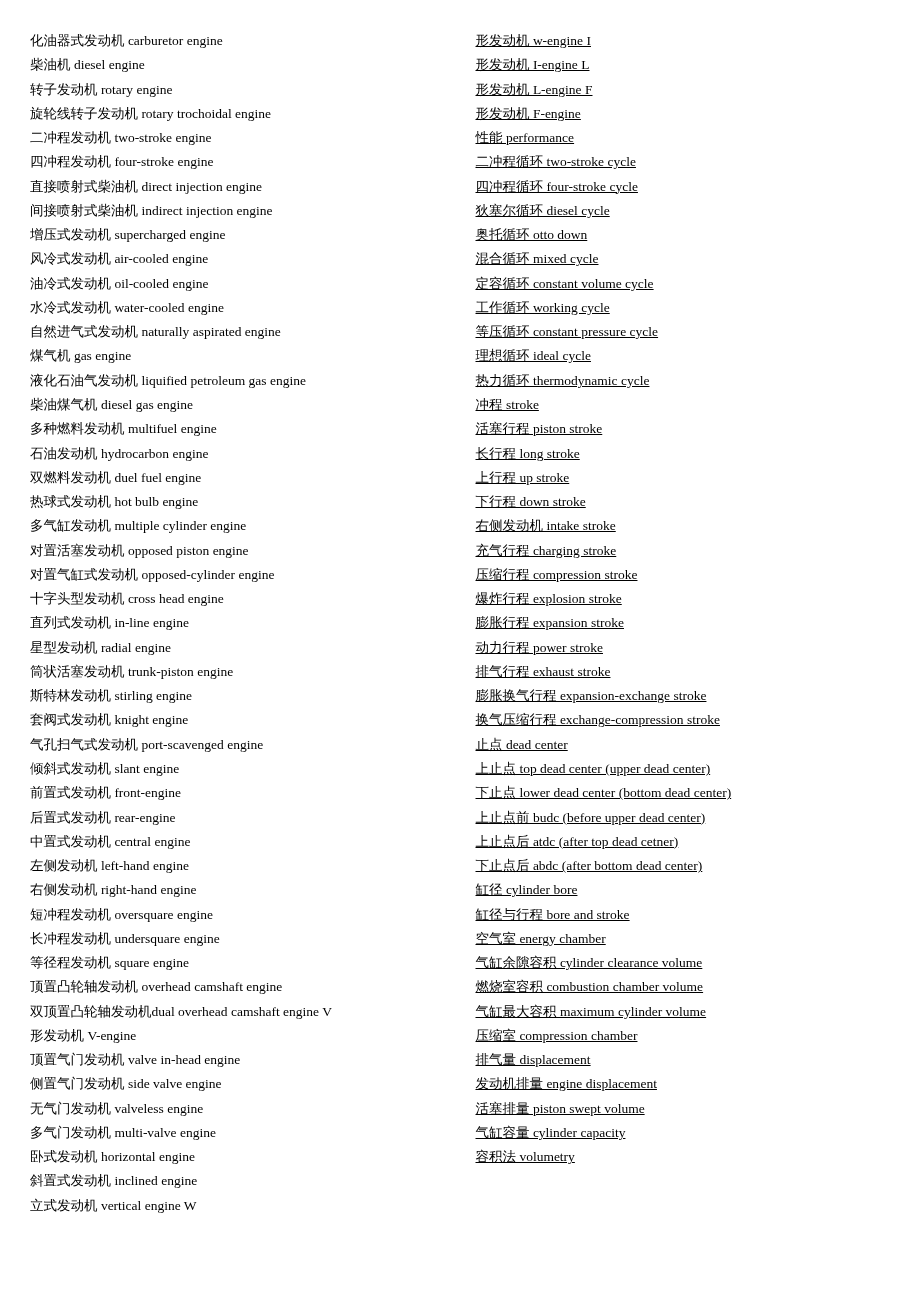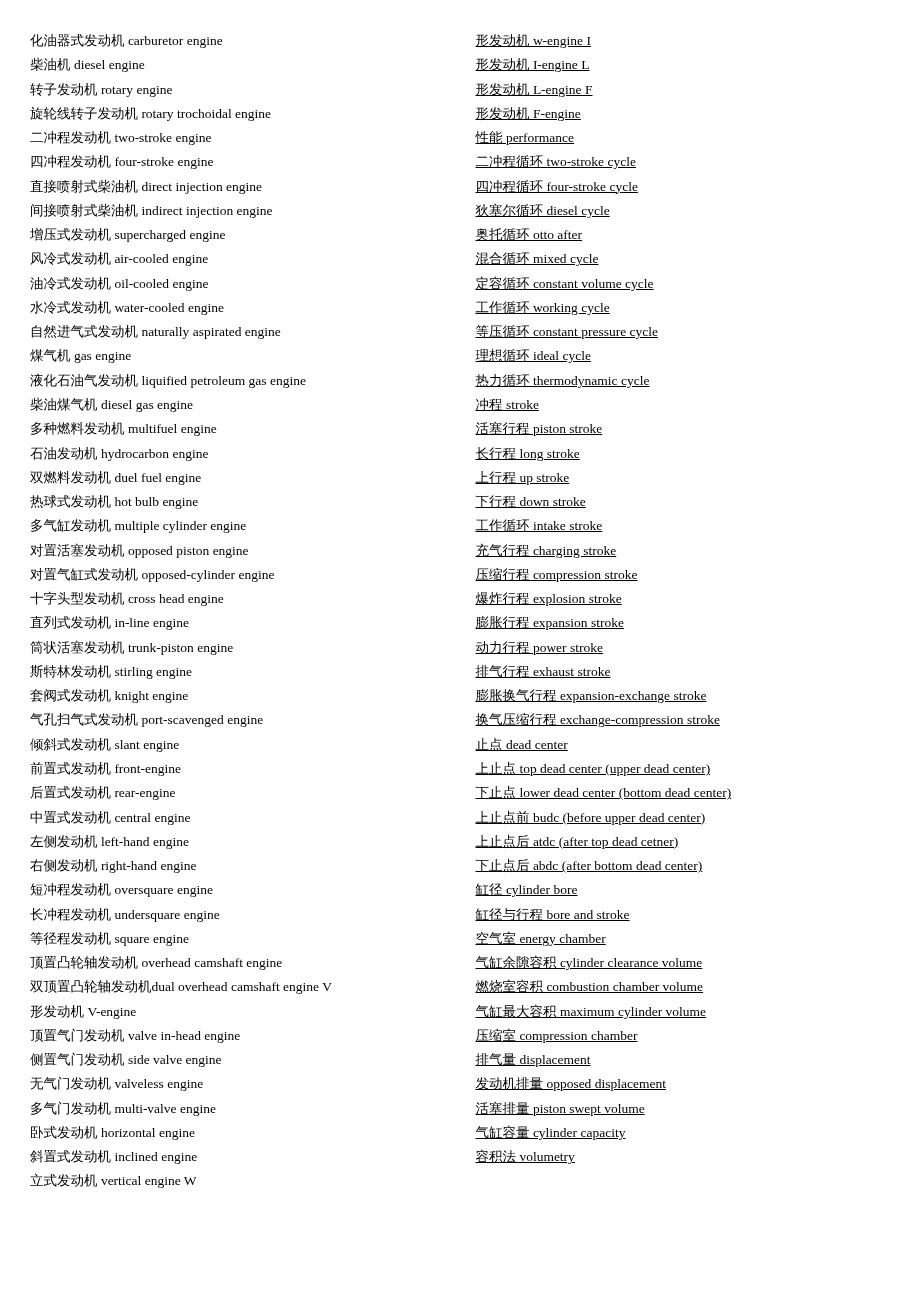--- a/index.html
+++ b/index.html
@@ -58,20 +58,21 @@
       <div class="entry">柴油煤气机 diesel gas engine</div>
       <div class="entry">多种燃料发动机 multifuel engine</div>
       <div class="entry">石油发动机 hydrocarbon engine</div>
       <div class="entry">双燃料发动机 duel fuel engine</div>
       <div class="entry">热球式发动机 hot bulb engine</div>
       <div class="entry">多气缸发动机 multiple cylinder engine</div>
       <div class="entry">对置活塞发动机 opposed piston engine</div>
       <div class="entry">对置气缸式发动机 opposed-cylinder engine</div>
       <div class="entry">十字头型发动机 cross head engine</div>
       <div class="entry">直列式发动机 in-line engine</div>
+      <div class="entry">星型发动机 radial engine</div>
       <div class="entry">筒状活塞发动机 trunk-piston engine</div>
       <div class="entry">斯特林发动机 stirling engine</div>
       <div class="entry">套阀式发动机 knight engine</div>
       <div class="entry">气孔扫气式发动机 port-scavenged engine</div>
       <div class="entry">倾斜式发动机 slant engine</div>
       <div class="entry">前置式发动机 front-engine</div>
       <div class="entry">后置式发动机 rear-engine</div>
       <div class="entry">中置式发动机 central engine</div>
       <div class="entry">左侧发动机 left-hand engine</div>
       <div class="entry">右侧发动机 right-hand engine</div>
@@ -91,33 +92,33 @@
     </div>
   <div class="col col-right" id="right-col">
       <div class="entry">形发动机 w-engine I</div>
       <div class="entry">形发动机 I-engine L</div>
       <div class="entry">形发动机 L-engine F</div>
       <div class="entry">形发动机 F-engine</div>
       <div class="entry">性能 performance</div>
       <div class="entry">二冲程循环 two-stroke cycle</div>
       <div class="entry">四冲程循环 four-stroke cycle</div>
       <div class="entry">狄塞尔循环 diesel cycle</div>
-      <div class="entry">奥托循环 otto after</div>
+      <div class="entry">奥托循环 otto down</div>
       <div class="entry">混合循环 mixed cycle</div>
       <div class="entry">定容循环 constant volume cycle</div>
       <div class="entry">工作循环 working cycle</div>
       <div class="entry">等压循环 constant pressure cycle</div>
       <div class="entry">理想循环 ideal cycle</div>
       <div class="entry">热力循环 thermodynamic cycle</div>
       <div class="entry">冲程 stroke</div>
       <div class="entry">活塞行程 piston stroke</div>
       <div class="entry">长行程 long stroke</div>
       <div class="entry">上行程 up stroke</div>
       <div class="entry">下行程 down stroke</div>
-      <div class="entry">工作循环 intake stroke</div>
+      <div class="entry">右侧发动机 intake stroke</div>
       <div class="entry">充气行程 charging stroke</div>
       <div class="entry">压缩行程 compression stroke</div>
       <div class="entry">爆炸行程 explosion stroke</div>
       <div class="entry">膨胀行程 expansion stroke</div>
       <div class="entry">动力行程 power stroke</div>
       <div class="entry">排气行程 exhaust stroke</div>
       <div class="entry">膨胀换气行程 expansion-exchange stroke</div>
       <div class="entry">换气压缩行程 exchange-compression stroke</div>
       <div class="entry">止点 dead center</div>
       <div class="entry">上止点 top dead center (upper dead center)</div>
@@ -126,18 +127,18 @@
       <div class="entry">上止点后 atdc (after top dead cetner)</div>
       <div class="entry">下止点后 abdc (after bottom dead center)</div>
       <div class="entry">缸径 cylinder bore</div>
       <div class="entry">缸径与行程 bore and stroke</div>
       <div class="entry">空气室 energy chamber</div>
       <div class="entry">气缸余隙容积 cylinder clearance volume</div>
       <div class="entry">燃烧室容积 combustion chamber volume</div>
       <div class="entry">气缸最大容积 maximum cylinder volume</div>
       <div class="entry">压缩室 compression chamber</div>
       <div class="entry">排气量 displacement</div>
-      <div class="entry">发动机排量 opposed displacement</div>
+      <div class="entry">发动机排量 engine displacement</div>
       <div class="entry">活塞排量 piston swept volume</div>
       <div class="entry">气缸容量 cylinder capacity</div>
       <div class="entry">容积法 volumetry</div>
     </div>
 </div>
 
 </body></html>

